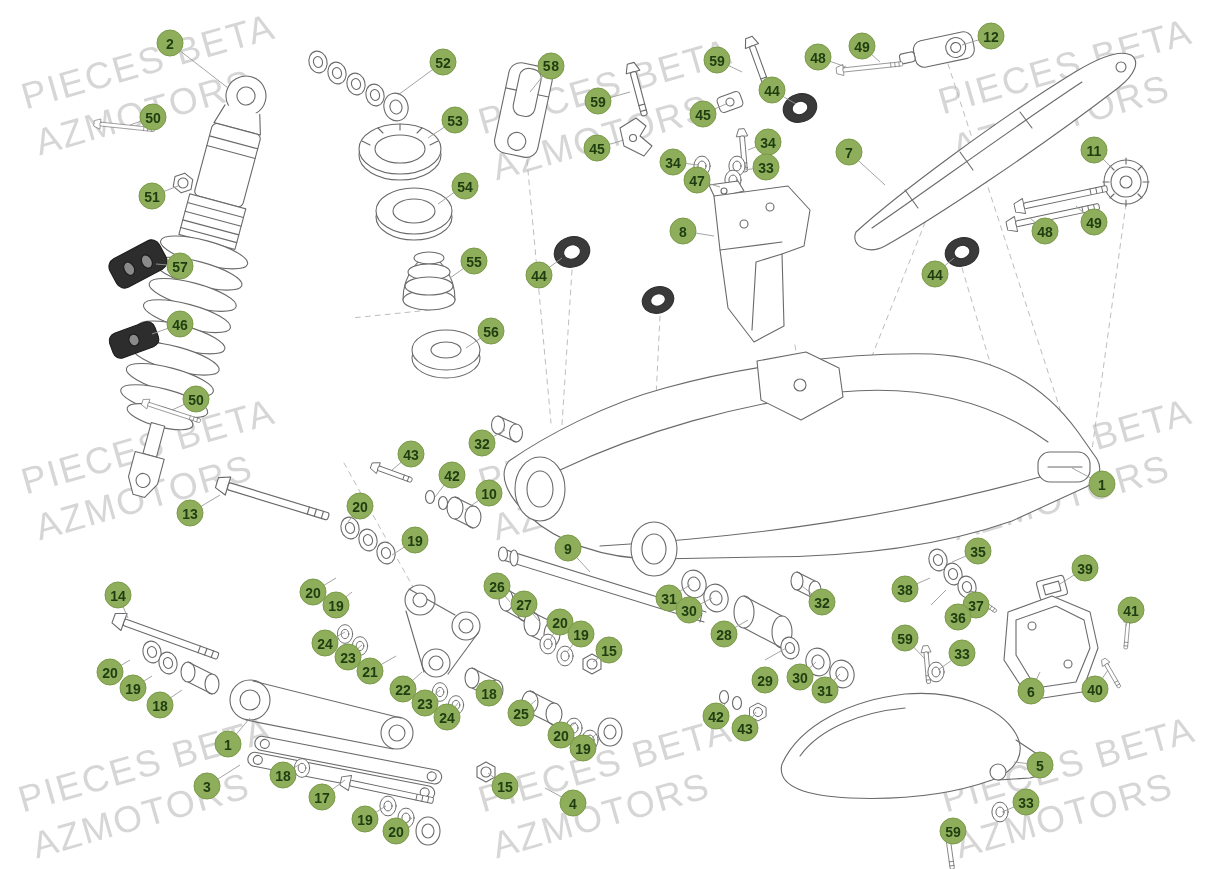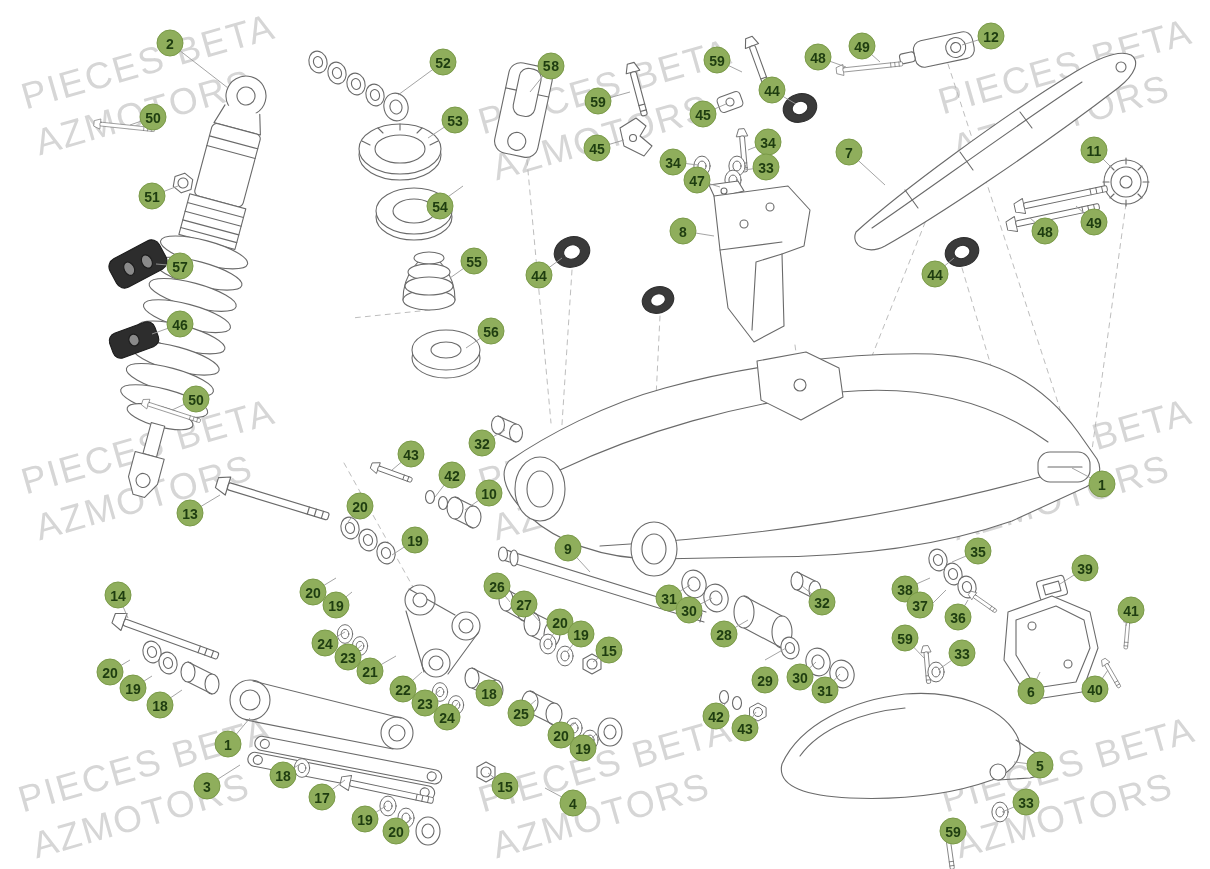--- a/index.html
+++ b/index.html
@@ -565,21 +565,21 @@
       <div class="callout" style="left: 772px; top: 90px;">44</div>
       <div class="callout" style="left: 849px; top: 152px;">7</div>
       <div class="callout" style="left: 1094px; top: 150px;">11</div>
       <div class="callout" style="left: 455px; top: 120px;">53</div>
       <div class="callout" style="left: 597px; top: 148px;">45</div>
       <div class="callout" style="left: 768px; top: 142px;">34</div>
       <div class="callout" style="left: 766px; top: 167px;">33</div>
       <div class="callout" style="left: 673px; top: 162px;">34</div>
       <div class="callout" style="left: 697px; top: 180px;">47</div>
       <div class="callout" style="left: 152px; top: 196px;">51</div>
-      <div class="callout" style="left: 440px; top: 186px; margin-top: 20px;">54</div>
+      <div class="callout" style="left: 465px; top: 186px;">54</div>
       <div class="callout" style="left: 683px; top: 231px;">8</div>
       <div class="callout" style="left: 1045px; top: 231px;">48</div>
       <div class="callout" style="left: 1094px; top: 222px;">49</div>
       <div class="callout" style="left: 180px; top: 266px;">57</div>
       <div class="callout" style="left: 474px; top: 261px;">55</div>
       <div class="callout" style="left: 539px; top: 275px;">44</div>
       <div class="callout" style="left: 935px; top: 274px;">44</div>
       <div class="callout" style="left: 180px; top: 324px;">46</div>
       <div class="callout" style="left: 491px; top: 331px;">56</div>
       <div class="callout" style="left: 196px; top: 399px;">50</div>
@@ -596,21 +596,21 @@
       <div class="callout" style="left: 1085px; top: 568px;">39</div>
       <div class="callout" style="left: 313px; top: 592px;">20</div>
       <div class="callout" style="left: 497px; top: 586px;">26</div>
       <div class="callout" style="left: 905px; top: 589px;">38</div>
       <div class="callout" style="left: 118px; top: 595px;">14</div>
       <div class="callout" style="left: 336px; top: 605px;">19</div>
       <div class="callout" style="left: 524px; top: 604px;">27</div>
       <div class="callout" style="left: 669px; top: 598px;">31</div>
       <div class="callout" style="left: 689px; top: 610px;">30</div>
       <div class="callout" style="left: 822px; top: 602px;">32</div>
-      <div class="callout" style="left: 920px; top: 605px;">37</div>
+      <div class="callout" style="left: 976px; top: 605px;">37</div>
       <div class="callout" style="left: 958px; top: 617px;">36</div>
       <div class="callout" style="left: 1131px; top: 610px;">41</div>
       <div class="callout" style="left: 560px; top: 622px;">20</div>
       <div class="callout" style="left: 581px; top: 634px;">19</div>
       <div class="callout" style="left: 724px; top: 634px;">28</div>
       <div class="callout" style="left: 905px; top: 638px;">59</div>
       <div class="callout" style="left: 325px; top: 643px;">24</div>
       <div class="callout" style="left: 348px; top: 657px;">23</div>
       <div class="callout" style="left: 609px; top: 650px;">15</div>
       <div class="callout" style="left: 962px; top: 653px;">33</div>

